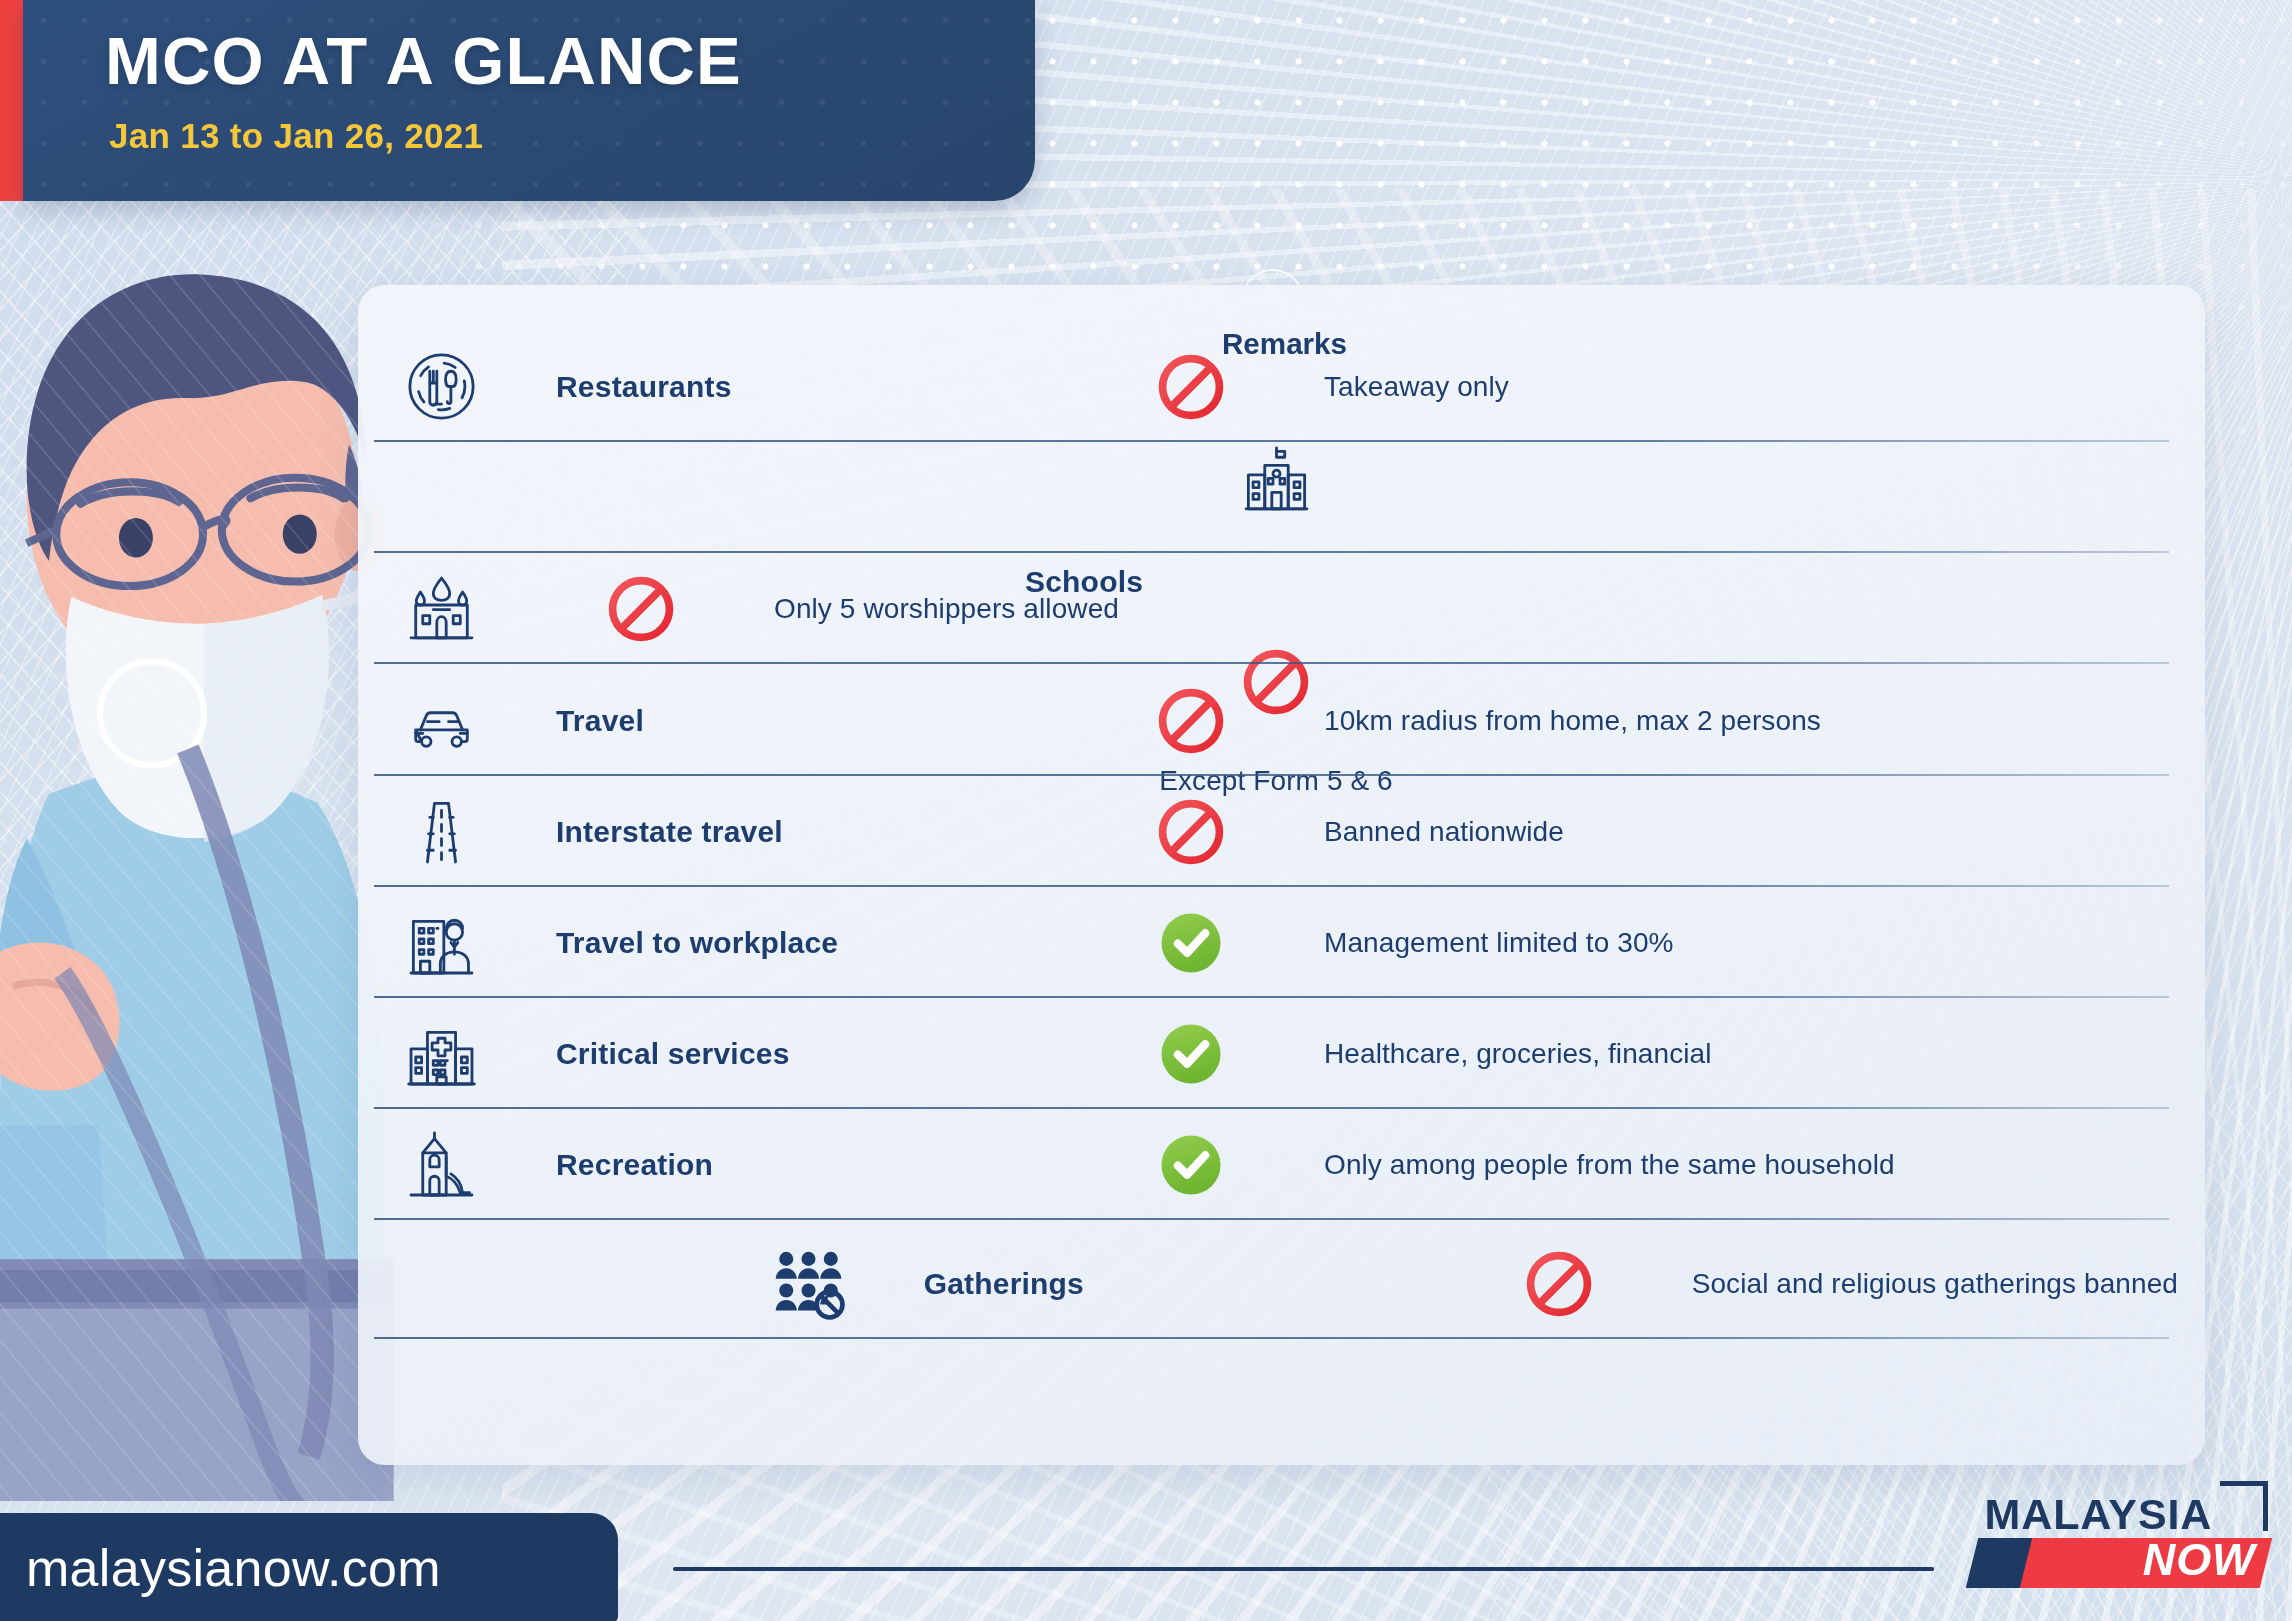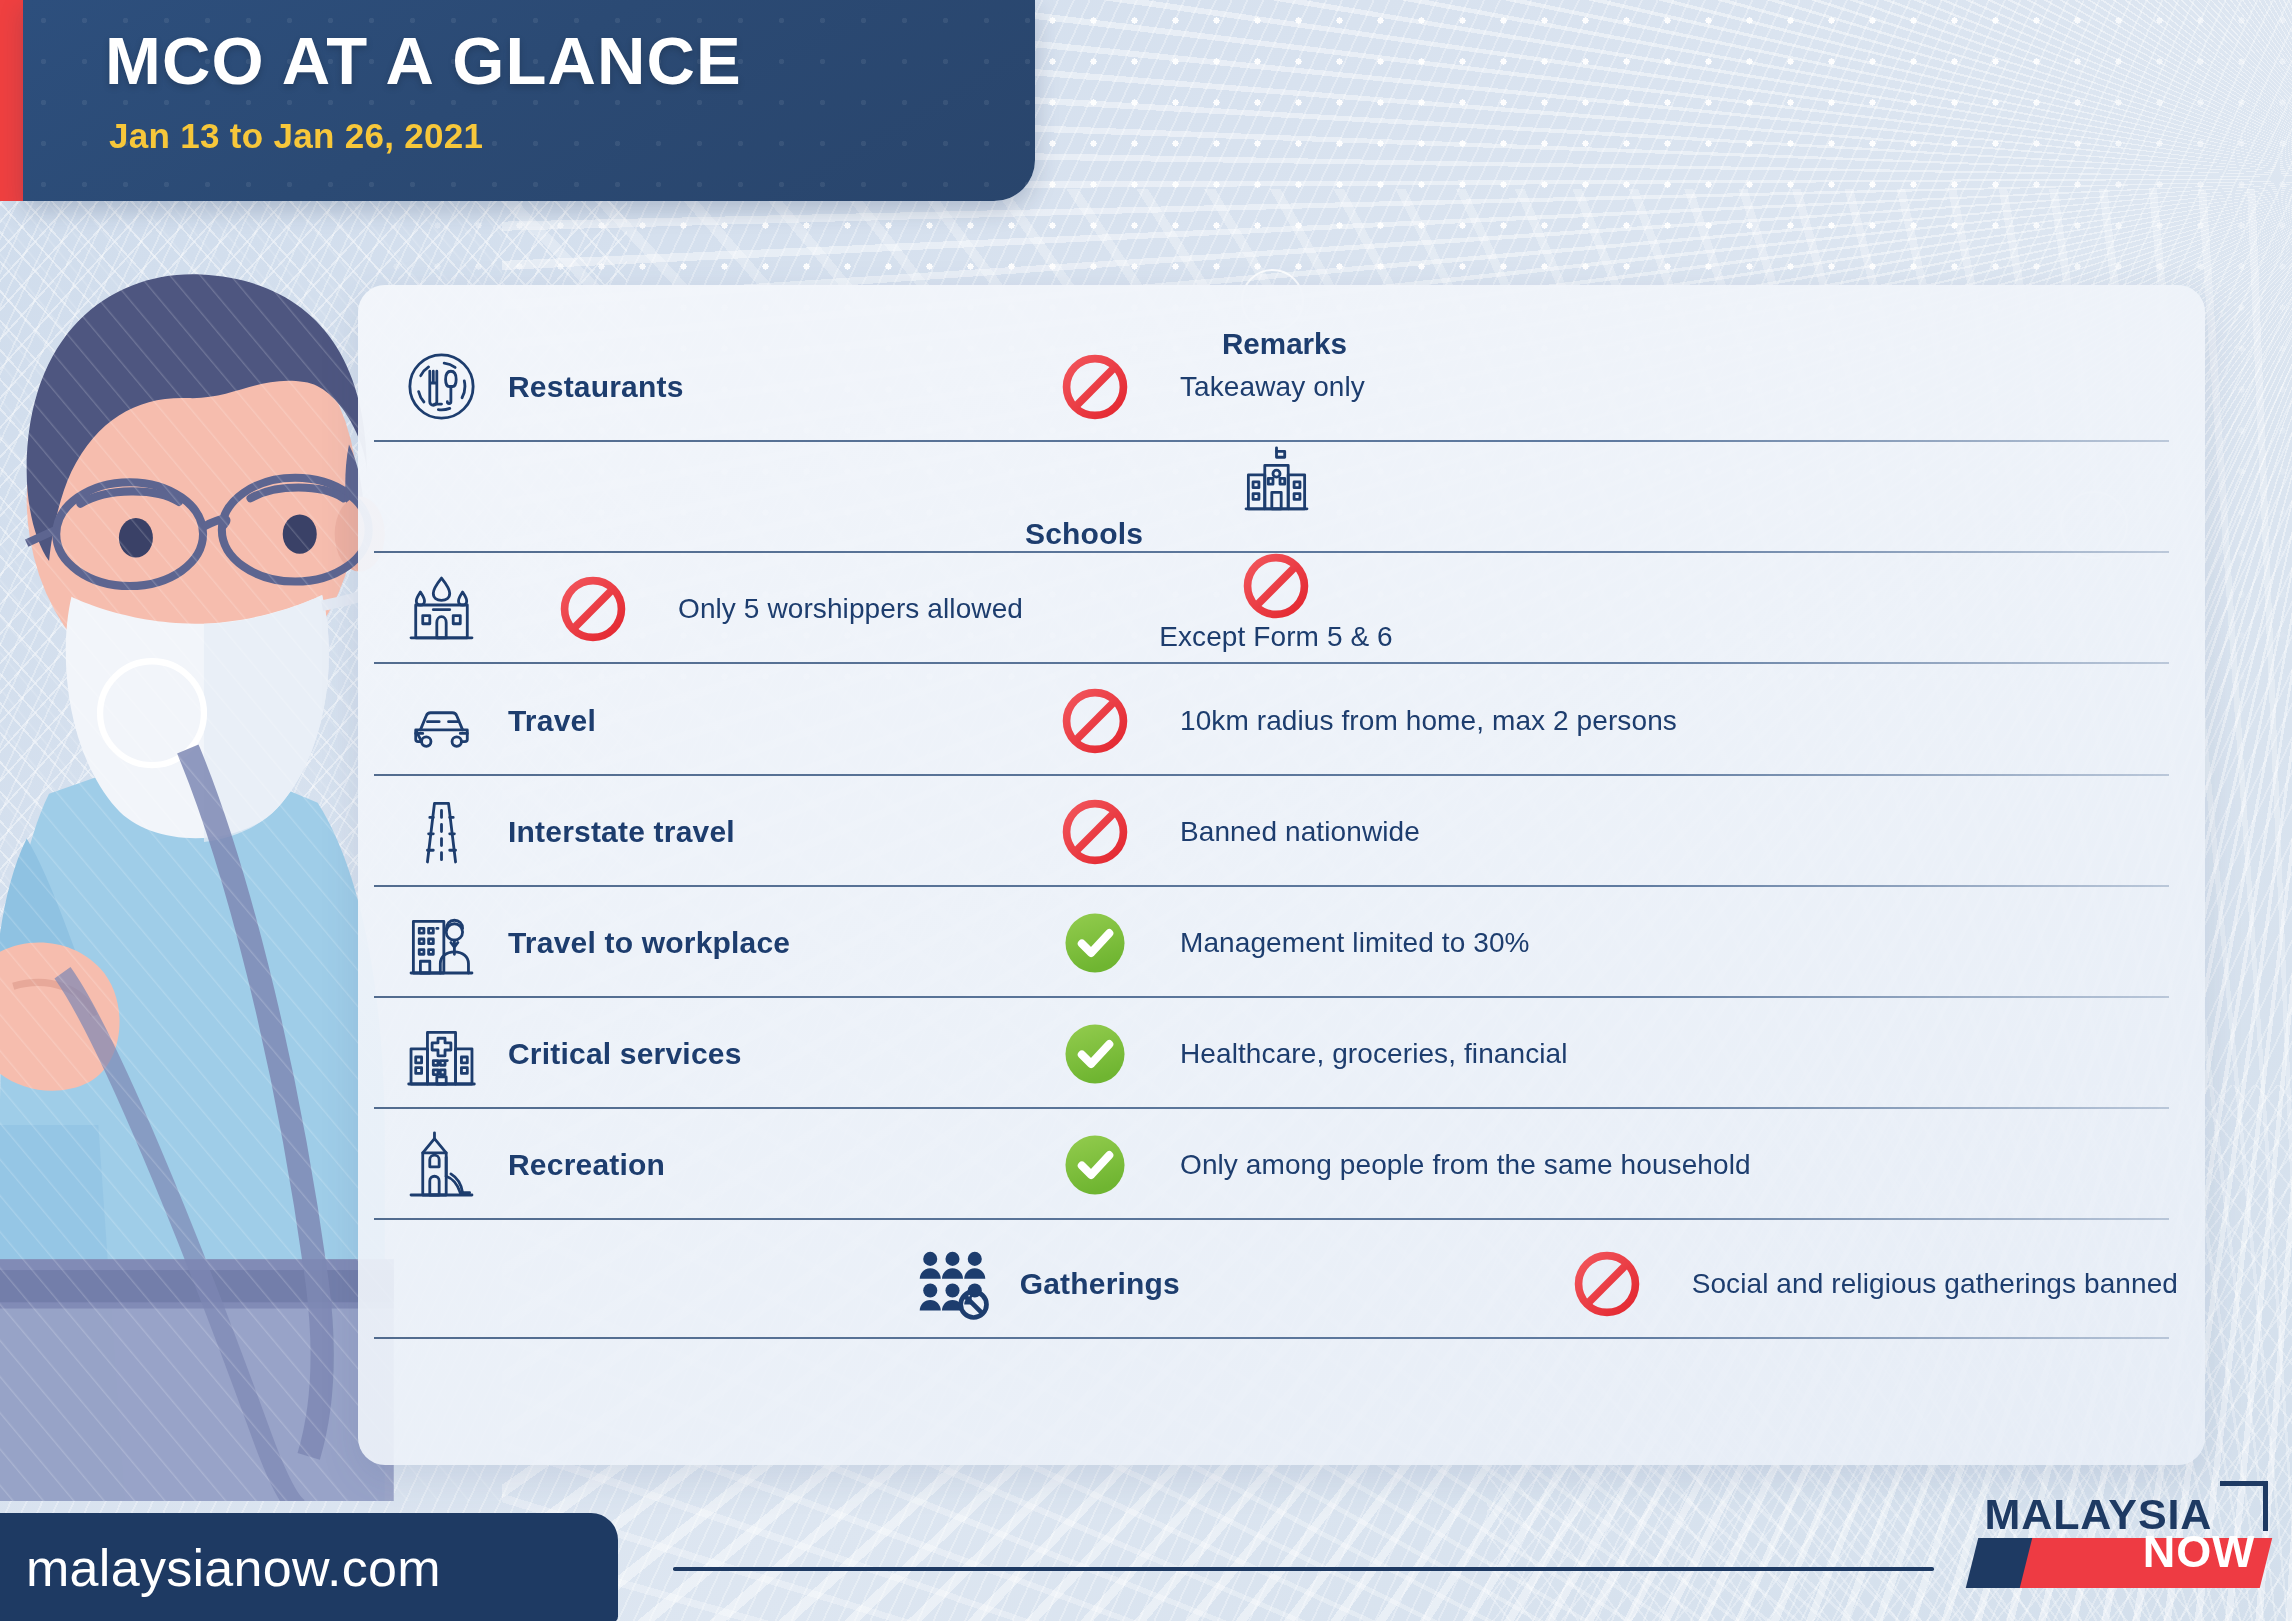--- a/index.html
+++ b/index.html
@@ -101,21 +101,21 @@
     box-shadow:0 12.5px 39px rgba(60,85,130,.13);
   }
   .remarks-hd{
     position:absolute; left:1222px; top:327px;
     font-size:29.6px; font-weight:bold; color:#1d3d6e;
   }
 
   
   .row{
     position:absolute; left:374px; width:1804px; height:111px;
-    display:flex; align-items:center;
+    display:flex; align-items:center;gap:48px;
   }
   .row .sep{
     position:absolute; left:0px; right:9px; bottom:0; height:1.8px;
     background:linear-gradient(90deg,#2b4a74 0%, #3c5d8a 70%, rgba(60,93,138,.35) 100%);
     opacity:.8;
   }
   .ricon{ width:134px; display:flex; justify-content:center; align-items:center; }
   .rlabel{
     width:502px; font-size:30px; font-weight:bold; color:#1d3d6e; letter-spacing:0.2px;
   }
@@ -146,22 +146,22 @@
   }
   .logo-red{
     position:absolute; left:34px; bottom:7.2px; width:260px; height:50px;
     background:#ee3b43; transform:skewX(-14deg);
   }
   .logo-navy{
     position:absolute; left:0px; bottom:7.2px; width:54px; height:50px;
     background:#1e3a63; transform:skewX(-14deg);
   }
   .logo-now{
-    position:absolute; right:12.5px; bottom:17px; font-size:45px; font-weight:bold;
-    color:#ffffff; letter-spacing:0.9px;
+    position:absolute; right:12.5px; bottom:9px; font-size:45px; font-weight:bold;
+    color:#ffffff; font-style:italic; letter-spacing:0.9px;
   }
 </style>
 </head>
 <body>
 
 <div class="bg-base"></div>
 <div class="bg-diag"></div>
 <div class="bg-fan"></div>
 <div class="bg-fan2"></div>
 <div class="bg-mesh"></div>

